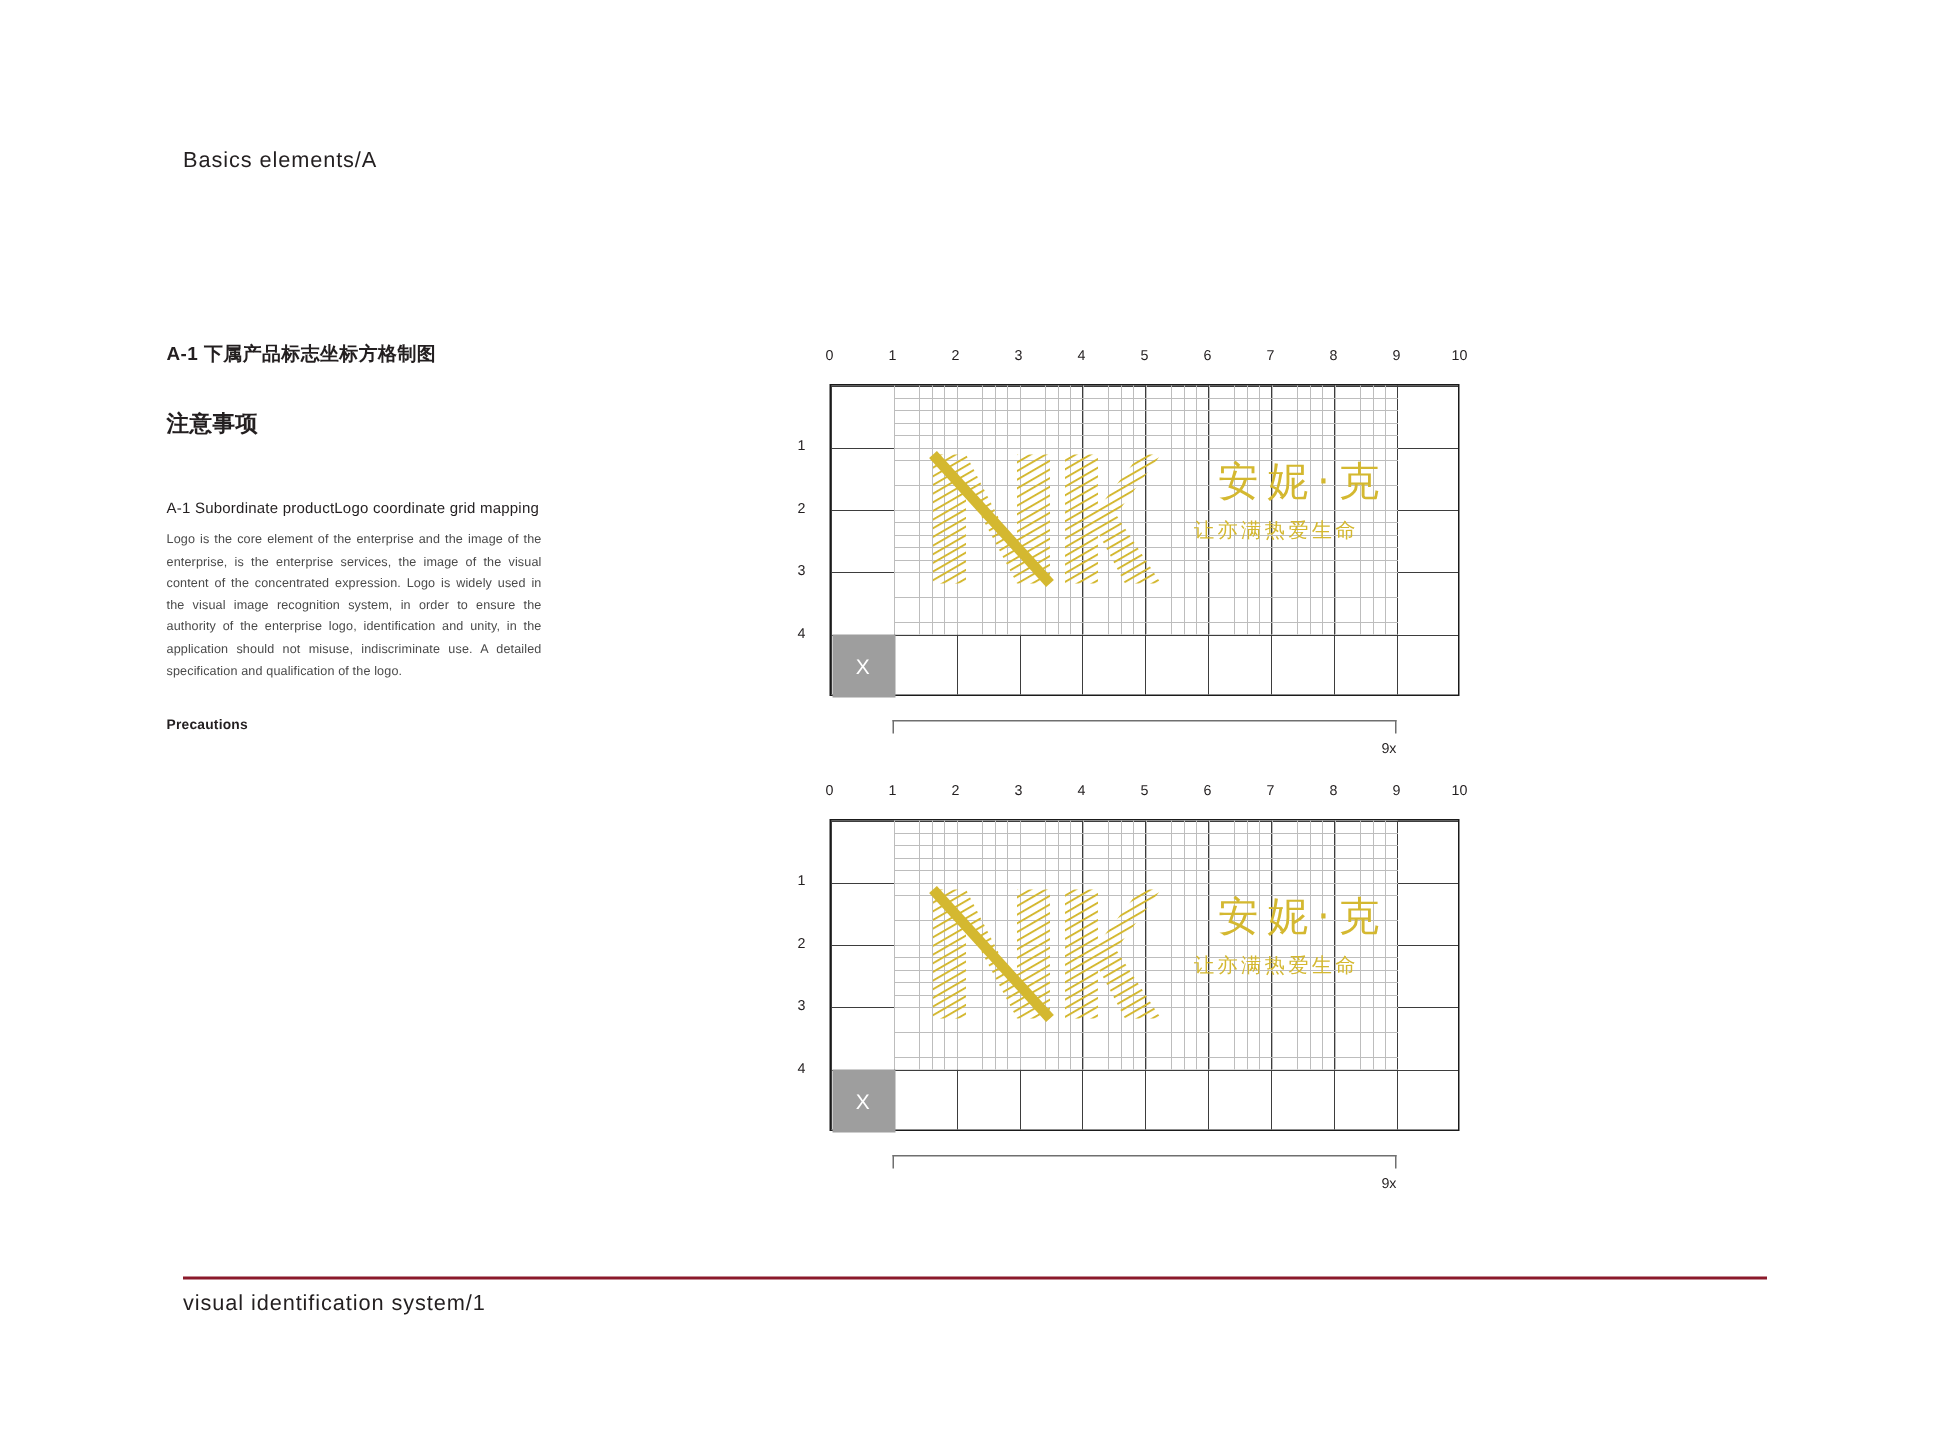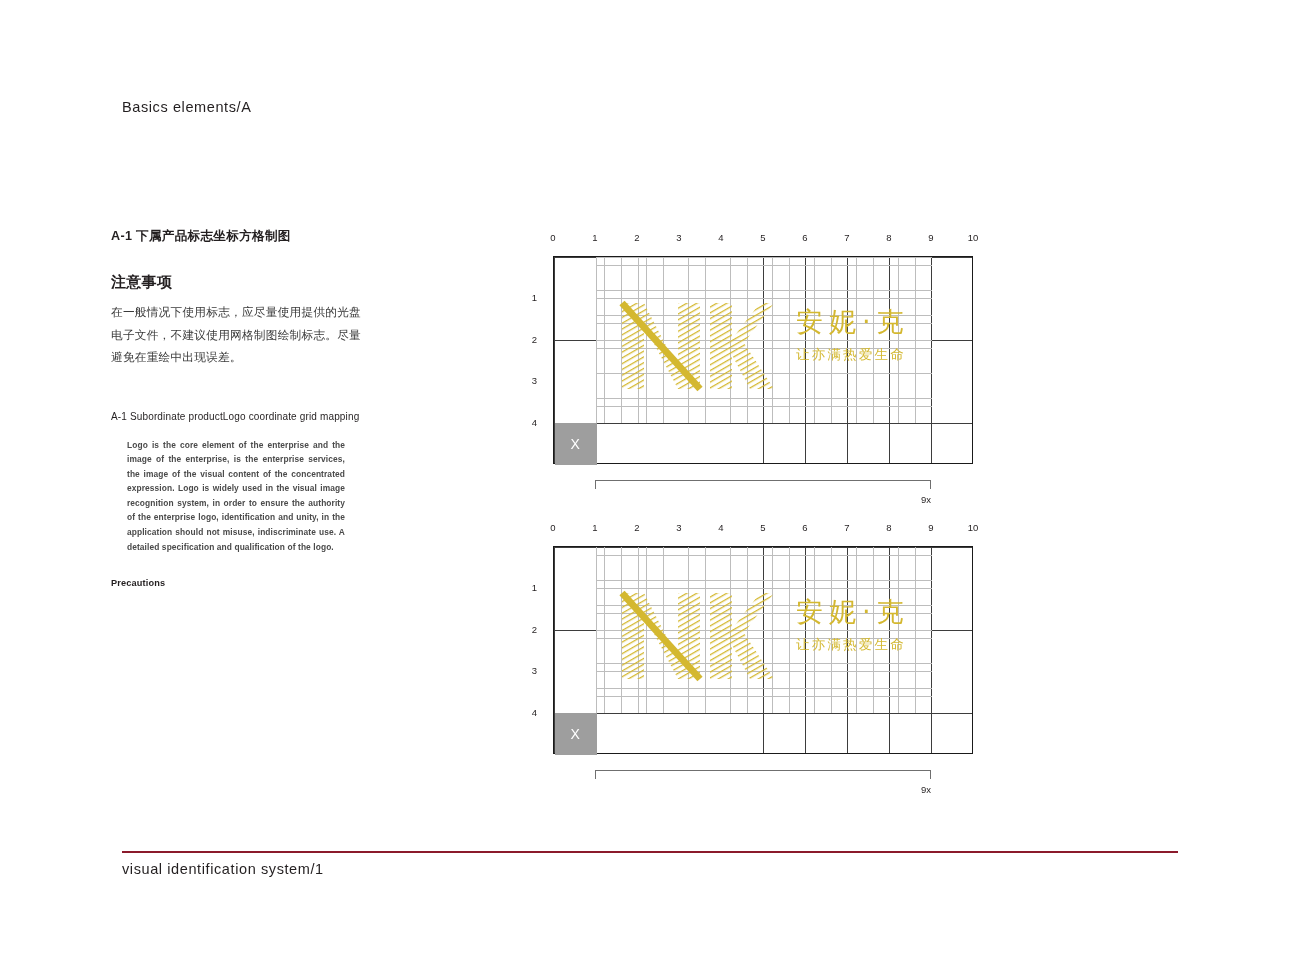--- a/index.html
+++ b/index.html
@@ -66,24 +66,23 @@
     font-size: 10px;
     font-weight: normal;
     color: #231f20;
     margin: 42px 0 7px 0;
     letter-spacing: 0.15px;
   }
   .en-body {
     font-size: 8.4px;
     line-height: 14.6px;
     color: #4a4a4a;
-    margin: 16px;
+    margin: 0;
     text-align: justify;
     letter-spacing: 0.1px;
-    font-weight: bold;
   }
   .en-heading2 {
     font-size: 9.2px;
     font-weight: bold;
     color: #231f20;
     margin: 24px 0 7px 0;
     letter-spacing: 0.15px;
   }
 
   
@@ -190,20 +189,21 @@
     width: 160px;
     height: 80px;
   }
   .logo-cn-main {
     font-family: "DejaVu Sans", sans-serif;
     font-size: 27px;
     color: #d4b830;
     letter-spacing: 6px;
     line-height: 34px;
     white-space: nowrap;
+    margin-left: 16px;
   }
   .logo-cn-sub {
     font-family: "DejaVu Sans", sans-serif;
     font-size: 13.5px;
     color: #d4b830;
     letter-spacing: 2.2px;
     line-height: 20px;
     white-space: nowrap;
     margin-top: 5px;
   }
@@ -263,21 +263,20 @@
 </head>
 <body>
 
 <div class="page">
 
   <div class="header-title">Basics elements/A</div>
 
   <div class="left-col">
     <p class="cn-heading">A-1 下属产品标志坐标方格制图</p>
     <p class="cn-heading2">注意事项</p>
-    <p class="cn-body">在一般情况下使用标志，应尽量使用提供的光盘电子文件，不建议使用网格制图绘制标志。尽量避免在重绘中出现误差。</p>
     <p class="en-heading">A-1 Subordinate productLogo coordinate grid mapping</p>
     <p class="en-body">Logo is the core element of the enterprise and the image of the enterprise, is the enterprise services, the image of the visual content of the concentrated expression. Logo is widely used in the visual image recognition system, in order to ensure the authority of the enterprise logo, identification and unity, in the application should not misuse, indiscriminate use. A detailed specification and qualification of the logo.</p>
     <p class="en-heading2">Precautions</p>
   </div>
 
   <div class="diagram diagram-1">
     <div class="axis-numbers">
       <span class="axis-num" style="left:22px">0</span>
       <span class="axis-num" style="left:64px">1</span>
       <span class="axis-num" style="left:106px">2</span>

